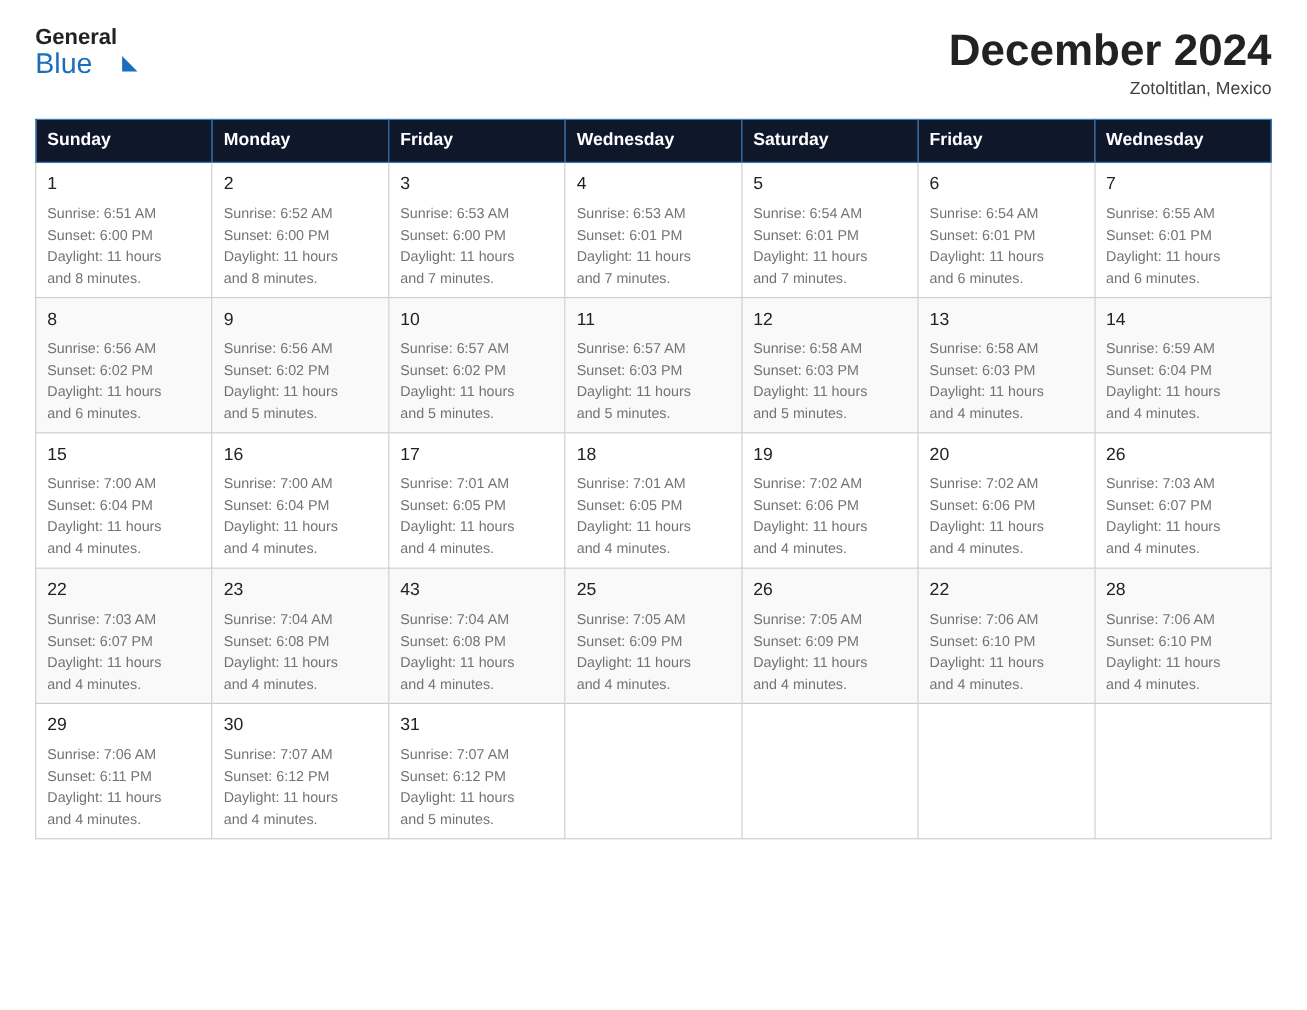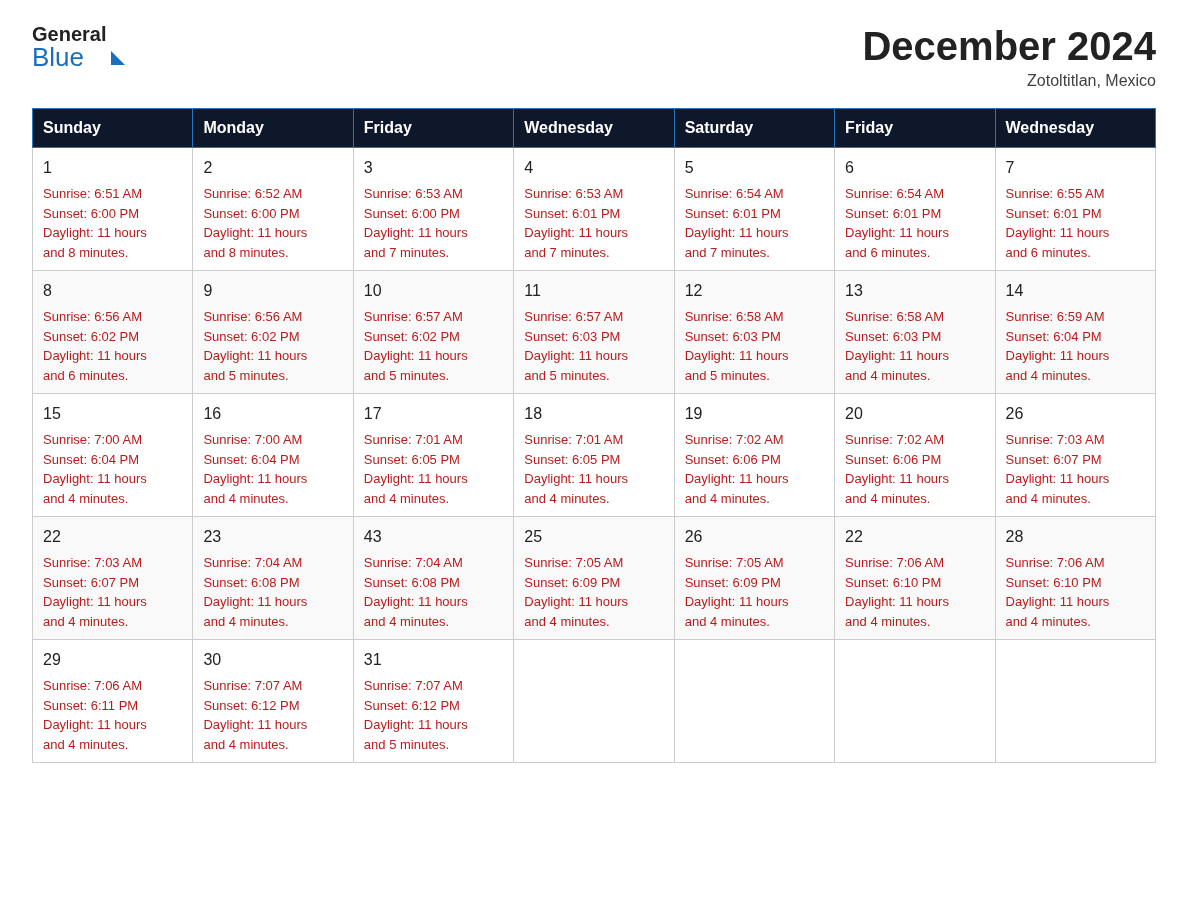--- a/index.html
+++ b/index.html
@@ -56,21 +56,21 @@
       line-height: 1.5;
     }
     .day-number {
       font-size: 16px;
       font-weight: normal;
       color: #222;
       display: block;
       margin-bottom: 4px;
     }
     .day-info {
-      color: #b91c1c;
+      color: #737373;
       font-size: 13px;
     }
     .calendar tr td {
       background: #fff;
     }
     .calendar tr:nth-child(even) td {
       background: #f9f9f9;
     }
     .empty-cell {
       background: #fff !important;

